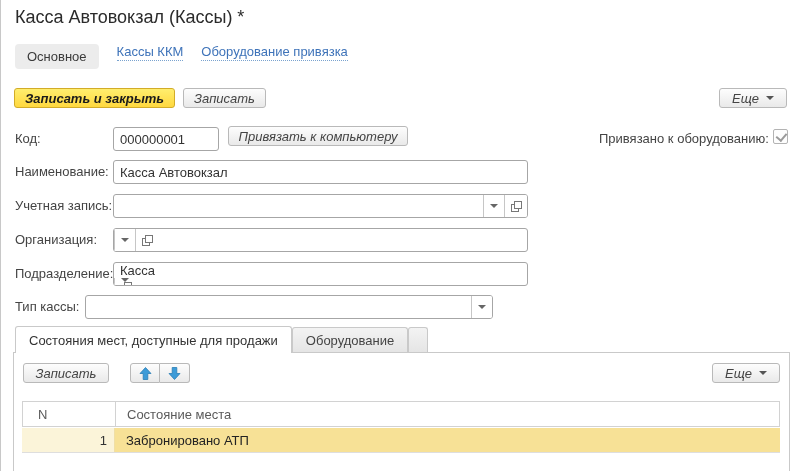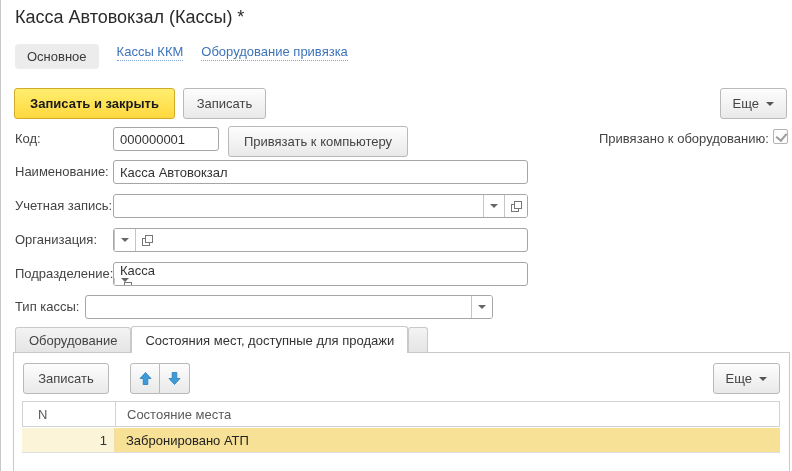--- a/index.html
+++ b/index.html
@@ -11,23 +11,23 @@
   .title { position:absolute; left:14px; top:7px; font-size:18px; color:#2b2b2b; }
 
   
   .nav { position:absolute; left:14px; top:44px; height:28px; display:flex; align-items:flex-start; }
   .nav-tab-active { background:#ececec; border-radius:4px; padding:5px 12px; color:#3a3a3a; }
   .nav-link { color:#3e73b9; margin-left:18px; padding-bottom:1px;
               border-bottom:1px dotted #7aa3cf; cursor:pointer; }
 
   
   .btn { display:inline-flex; align-items:center; justify-content:center;
-         height:31px; padding:0 12px; background:linear-gradient(#fdfdfd,#e9e9e9);
+         height:20px; padding:0 12px; background:linear-gradient(#fdfdfd,#e9e9e9);
          border:1px solid #b9b9b9; border-radius:3px; color:#444; font-size:13px;
-         cursor:pointer; white-space:nowrap; }
+         cursor:pointer; white-space:nowrap;font-style:italic; }
   .btn-primary { background:linear-gradient(#ffee6e,#ffd83f); border-color:#d2ac28;
                  font-weight:bold; color:#1a1a1a; }
   .caret { display:inline-block; width:0; height:0; border-top:4px solid #555;
            border-left:4px solid transparent; border-right:4px solid transparent;
            margin-left:7px; }
 
   .cmdbar-save-close { position:absolute; left:13px; top:88px; width:161px; }
   .cmdbar-save { position:absolute; left:182px; top:88px; width:83px; }
   .cmdbar-more { position:absolute; right:5px; top:88px; }
 
@@ -155,25 +155,25 @@
 
   <div class="field-label" style="left:14px; top:299px;">Тип кассы:</div>
   <div class="combo" style="left:84px; top:295px; width:408px;">
     <input value="" style="">
     <span class="dd-btn">
         <span class="dd-tri"></span>
       </span>
   </div>
 
   <div class="tabbar">
+    <div class="tab active">
+        <span>Состояния мест, доступные для продажи</span>
+      </div>
     <div class="tab">
         <span>Оборудование</span>
-      </div>
-    <div class="tab active">
-        <span>Состояния мест, доступные для продажи</span>
       </div>
     <div class="tab-stub"></div>
   </div>
 
   <div class="group-panel">
 
     <button class="btn panel-add">Записать</button>
 
     <div class="arrow-group">
       <button class="btn btn-arrow">

